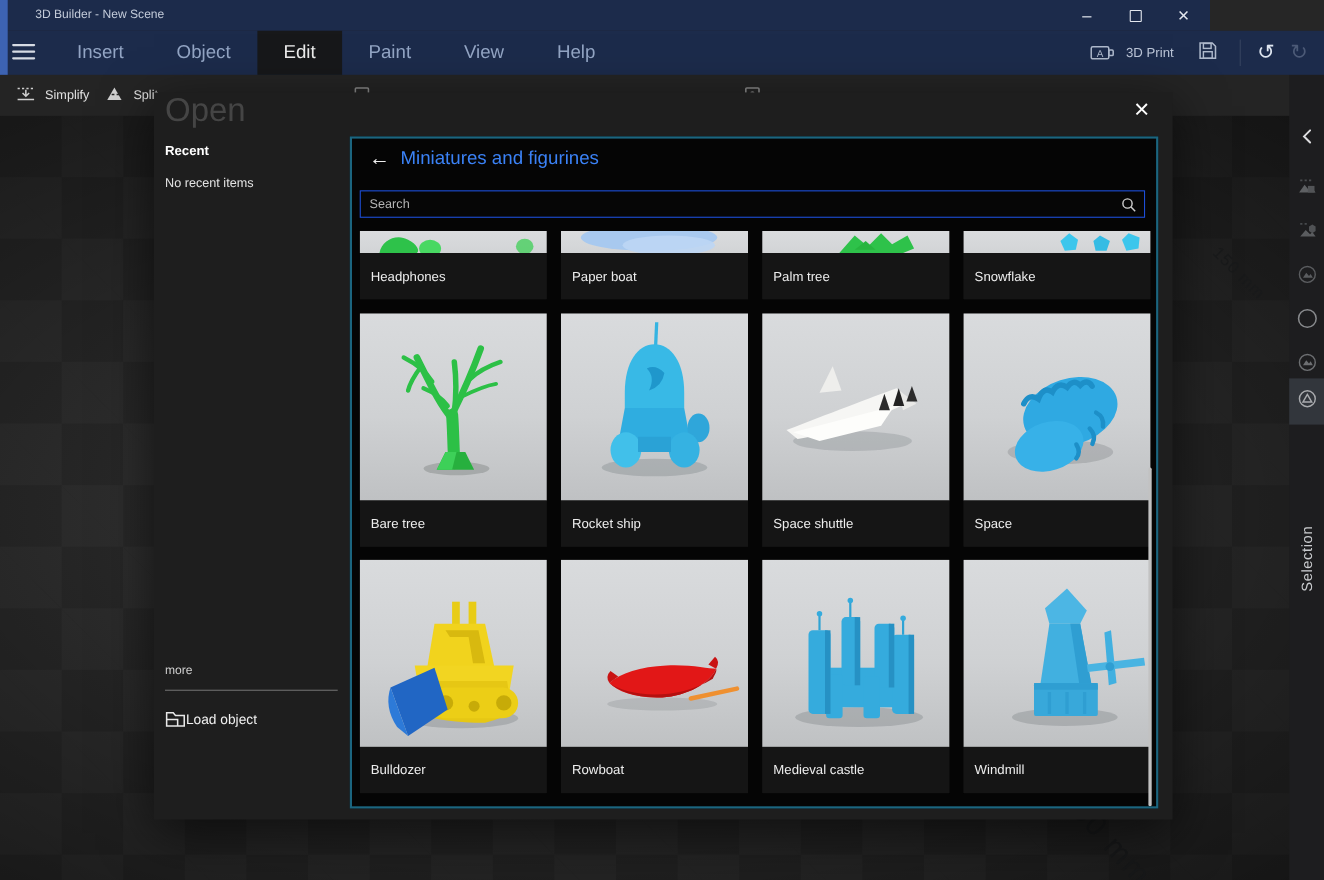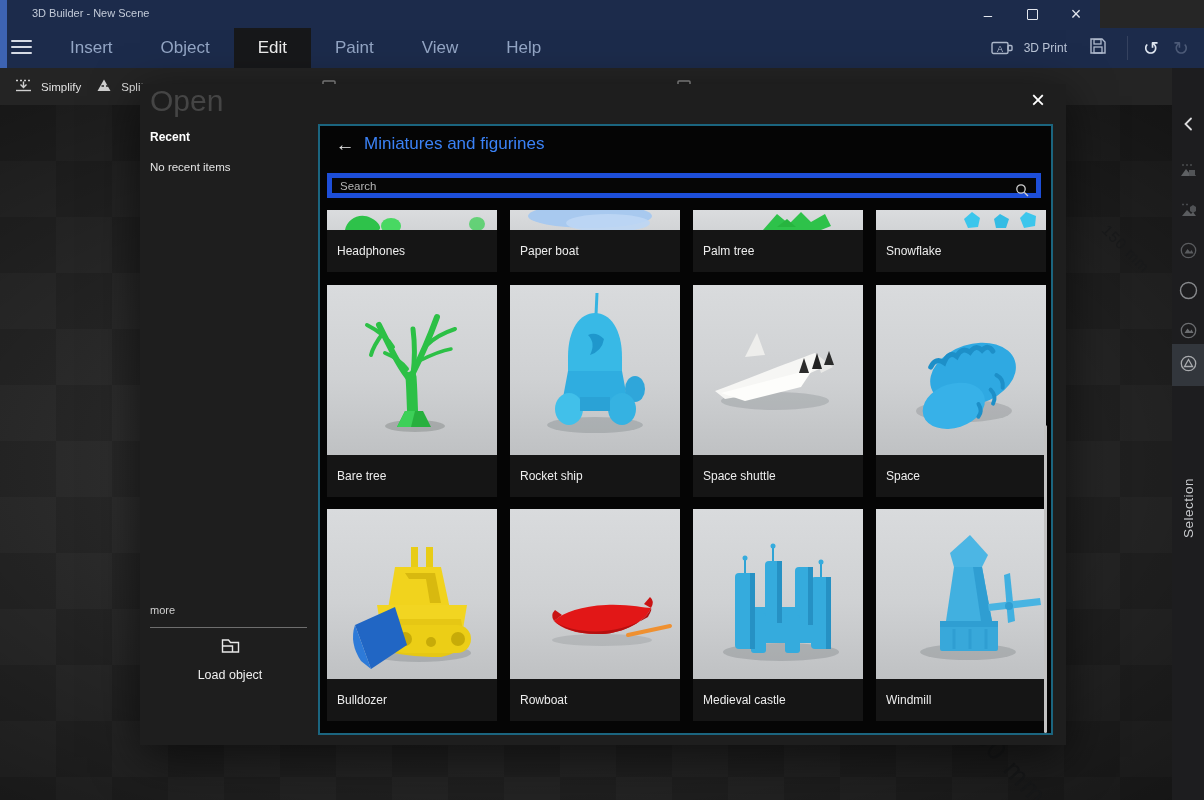--- a/index.html
+++ b/index.html
@@ -56,33 +56,33 @@
 
   
   .dialog{position:absolute;left:140px;top:84px;width:926px;height:661px;background:#1e1e1e;z-index:10;
           box-shadow:0 12px 44px rgba(0,0,0,.6);}
   .open-title{position:absolute;left:10px;top:0px;font-size:30px;font-weight:300;color:#454545;}
   .recent-header{position:absolute;left:10px;top:46px;font-size:12px;font-weight:bold;color:#ffffff;}
   .recent-empty{position:absolute;left:10px;top:77px;font-size:11.5px;color:#e3e3e3;}
   .more-label{position:absolute;left:10px;top:520px;font-size:11px;color:#cfcfcf;}
   .left-divider{position:absolute;left:10px;top:543px;width:157px;height:1px;background:#6e6e6e;}
   .actions{position:absolute;left:10px;top:553px;width:160px;}
-  .action-row{display:flex;align-items:center;gap:14px;height:33px;color:#f0f0f0;font-size:12.5px;flex-direction:column;}
+  .action-row{display:flex;align-items:center;height:33px;color:#f0f0f0;font-size:12.5px;}
   .action-icon{display:flex;align-items:center;justify-content:center;width:19px;height:19px;}
   .dialog-close{position:absolute;right:12px;top:0px;width:32px;height:32px;display:flex;align-items:center;justify-content:center;
                 color:#ffffff;font-size:24px;font-weight:300;}
 
   
   .panel{position:absolute;left:178px;top:40px;width:735px;height:611px;background:#050505;
          border:2px solid #1b657f;box-sizing:border-box;overflow:hidden;}
   .back-btn{position:absolute;left:12px;top:6px;width:26px;height:26px;display:flex;align-items:center;justify-content:center;
             color:#eeeeee;font-size:19px;}
   .panel-title{position:absolute;left:44px;top:8px;font-size:17px;color:#3b82f6;}
   .search-box{position:absolute;left:7px;top:47px;width:714px;height:25px;box-sizing:border-box;
-              background:#060606;border:5px solid #1d4ed8;}
+              background:#060606;border:1px solid #1d4ed8;}
   .search-box input{position:absolute;inset:0;width:100%;height:100%;background:transparent;border:none;outline:none;
               color:#dddddd;font-size:11.5px;padding:0 26px 0 8px;box-sizing:border-box;font-family:"Liberation Sans",sans-serif;}
   .search-box input::placeholder{color:#b5b5b5;}
   .search-mag{position:absolute;right:7px;top:5px;}
 
   .grid-area{position:absolute;left:7px;top:84px;width:719px;height:520px;overflow:hidden;}
   .row{display:flex;gap:13px;}
   .row.r1{margin-bottom:13px;text-align:right;}
   .row.r2{margin-bottom:12px;}
   .card{width:170px;flex:0 0 170px;background:#151515;}

